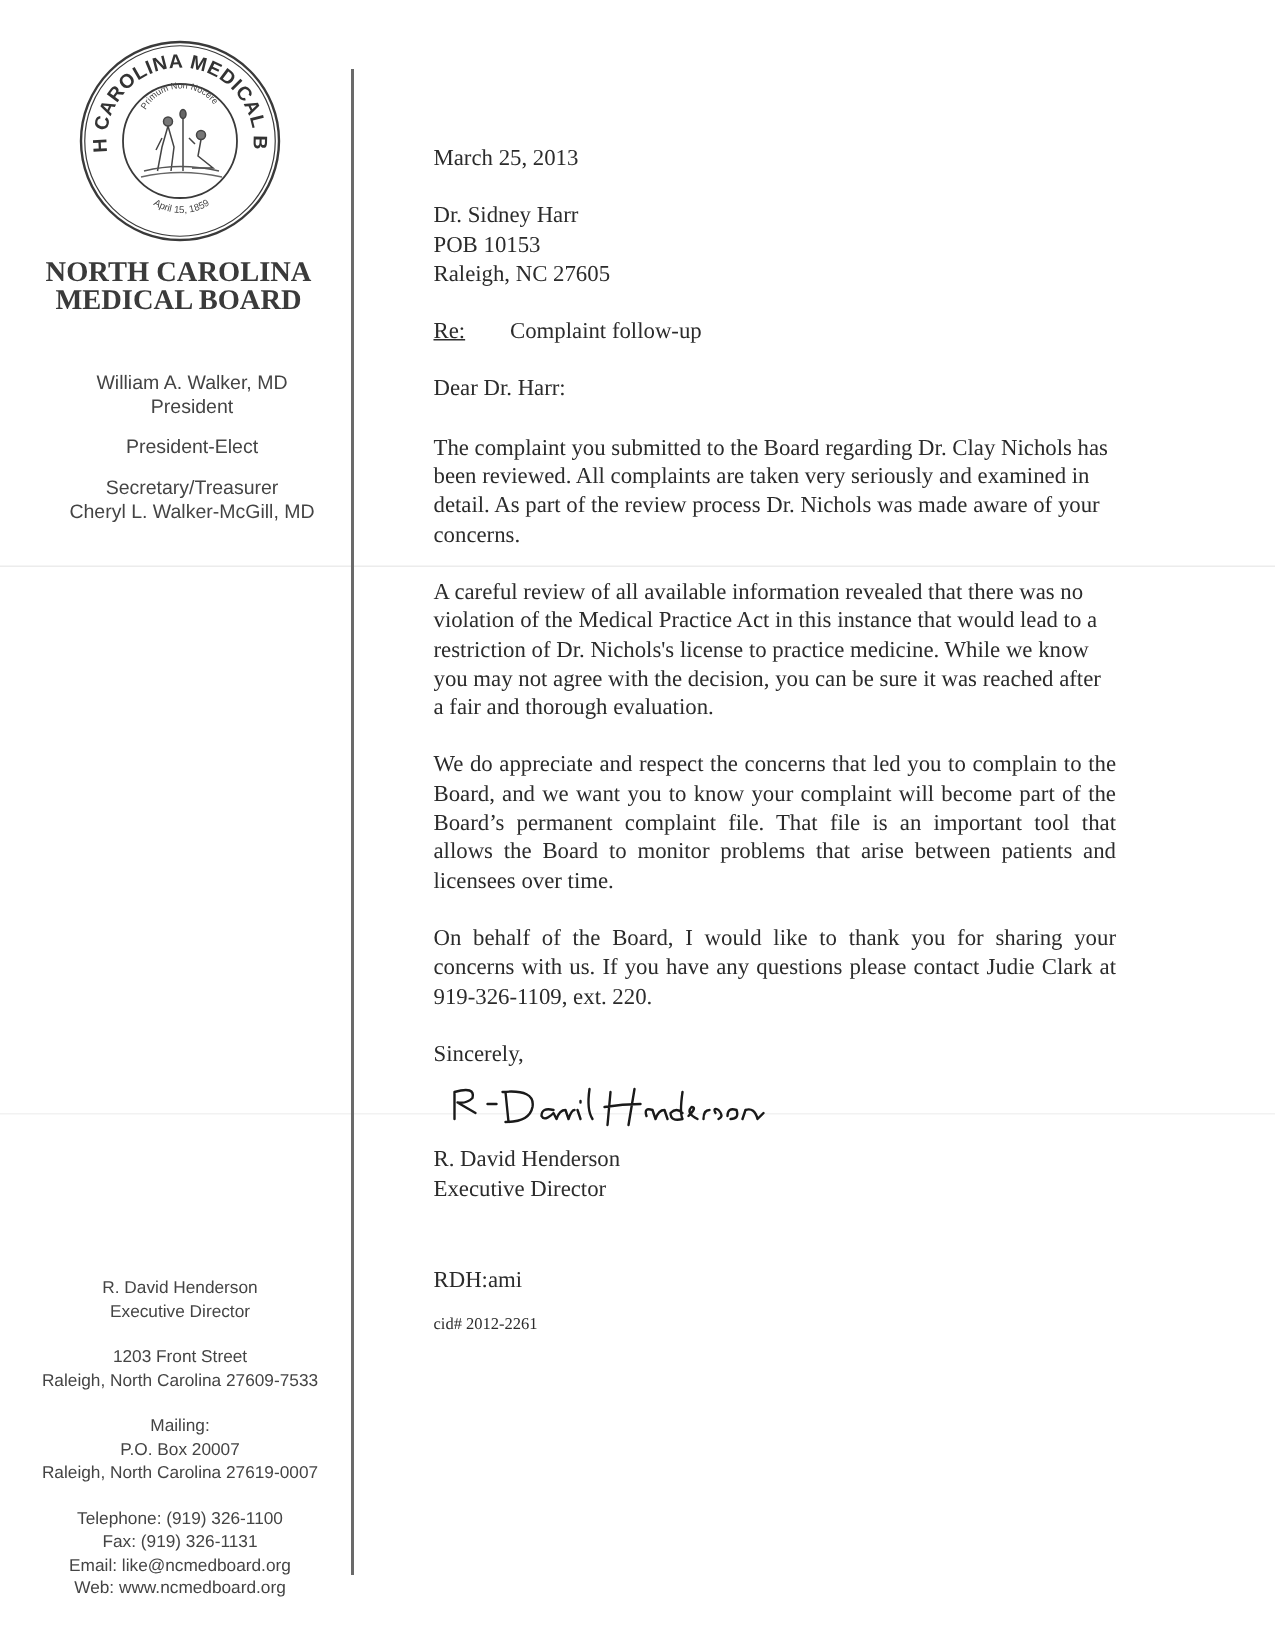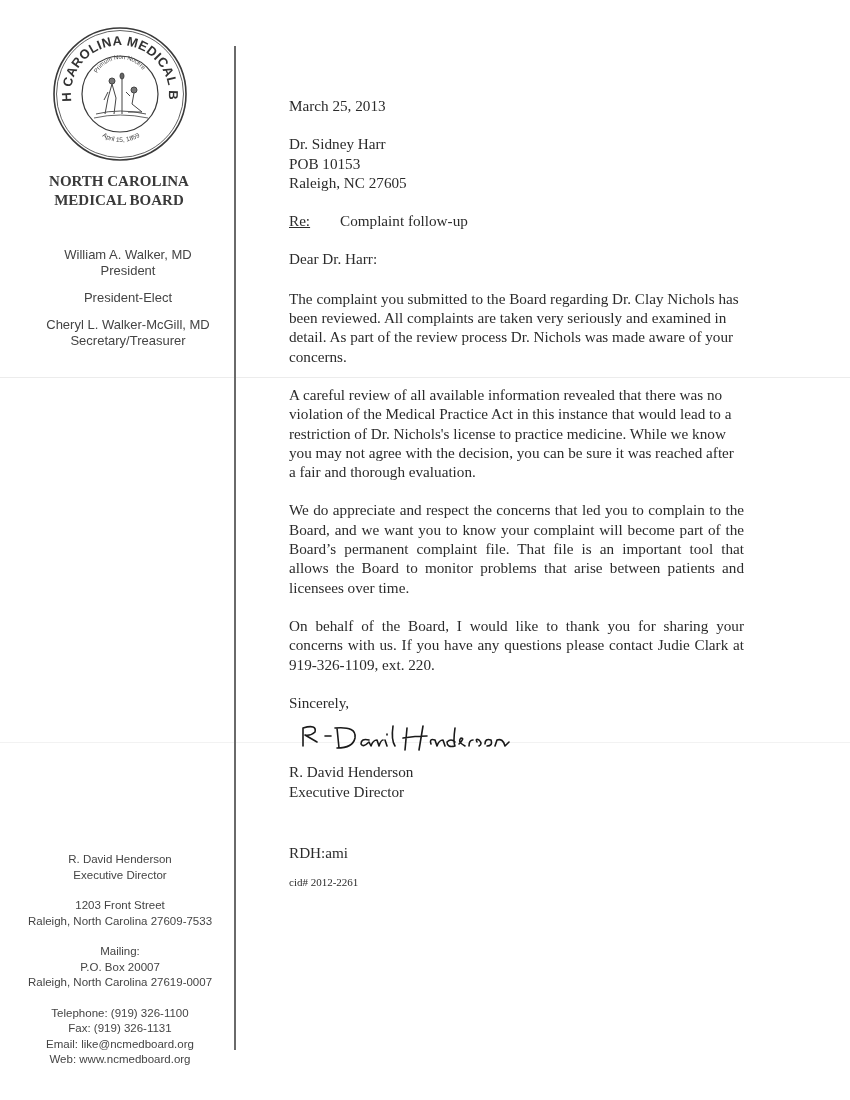--- a/index.html
+++ b/index.html
@@ -2,21 +2,21 @@
 <html><head>
 <meta charset="utf-8">
 <style>
   html, body { margin: 0; padding: 0; background: #ffffff; }
   body { width: 850px; height: 1100px; position: relative; overflow: hidden; color: #2a2a2a; }
 
   
   .sidebar { position: absolute; left: 0; top: 0; width: 235px; height: 1100px; }
   .seal { position: absolute; left: 52px; top: 26px; width: 136px; height: 136px; }
   .org-name { position: absolute; left: 0; width: 238px; top: 172px; text-align: center;
-              font-family: "Liberation Serif", serif; font-weight: bold; font-size: 15px; line-height: 19px; color: #3a3a3a; }
+              font-family: "Liberation Serif", serif; font-weight: bold; font-size: 19px; line-height: 19px; color: #3a3a3a; }
   .officers { position: absolute; left: 0; width: 238px; top: 247px; text-align: center;
               font-family: "Liberation Sans", sans-serif; font-size: 13px; line-height: 16px; color: #444; }
   .officer { margin-bottom: 11px; padding-left: 18px; }
   .contact { position: absolute; left: 0; width: 240px; top: 852px; text-align: center;
              font-family: "Liberation Sans", sans-serif; font-size: 11.5px; line-height: 15.5px; color: #444; }
   .contact .block { margin-bottom: 15px; }
 
   .divider { position: absolute; left: 234px; top: 46px; width: 2px; height: 1004px; background: #6a6a6a; }
 
   
@@ -84,22 +84,22 @@
 
   <div class="officers">
     <div class="officer">
       <div>William A. Walker, MD</div>
       <div>President</div>
     </div>
     <div class="officer">
       <div>President-Elect</div>
     </div>
     <div class="officer">
+      <div>Secretary/Treasurer</div>
       <div>Cheryl L. Walker-McGill, MD</div>
-      <div>Secretary/Treasurer</div>
     </div>
   </div>
 
   <div class="contact">
     <div class="block">
       <div>R. David Henderson</div>
       <div>Executive Director</div>
     </div>
     <div class="block">
       <div>1203 Front Street</div>

